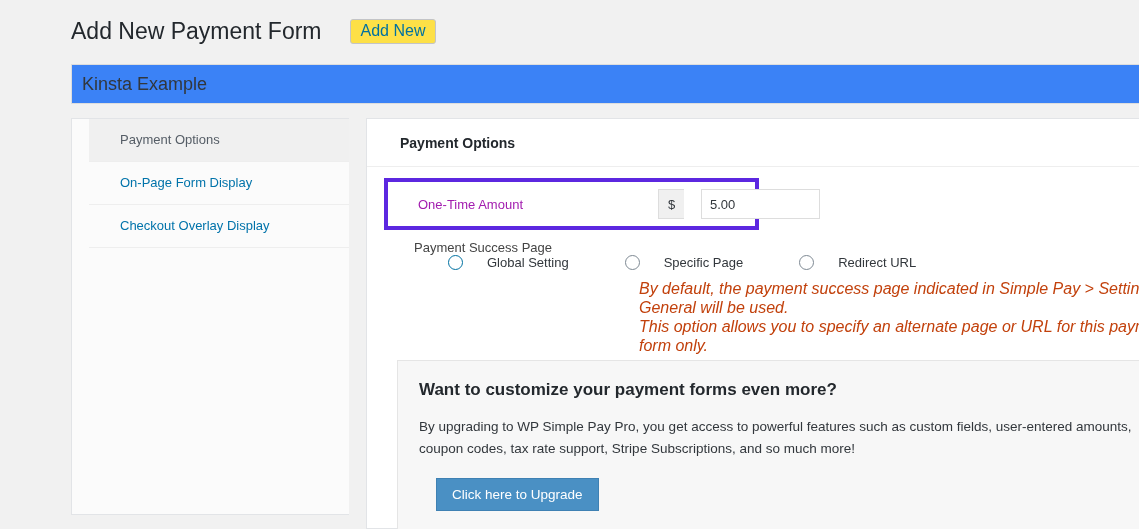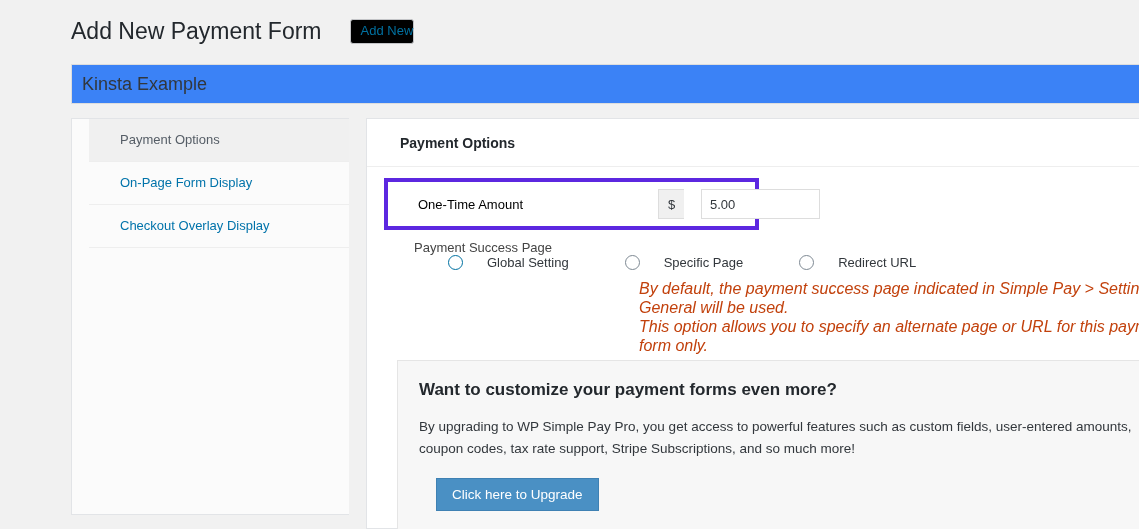--- a/index.html
+++ b/index.html
@@ -15,23 +15,23 @@
   
   .page-header {
     position: absolute; left: 20px; top: 16px;
     display: flex; align-items: center; gap: 11px;
   }
   .page-title {
     font-size: 23px; font-weight: 400; color: #23282d;
     line-height: 30px; white-space: nowrap;
   }
   .add-new-btn {
-    font-size: 13px; color: #0071a1;
-    background: #000000; border: 1px solid #c3c4c7; border-radius: 3px;
-    padding: 3px 0 4px 10px; line-height: 16px;
+    font-size: 16px; color: #0071a1;
+    background: #fde047; border: 1px solid #c3c4c7; border-radius: 3px;
+    padding: 3px 10px 4px 10px; line-height: 16px;
     cursor: pointer; white-space: nowrap;
   }
 
   
   .title-input-wrap {
     position: absolute; left: 20px; top: 64px;
     width: 1099px; height: 36px;
   }
   .title-input {
     width: 100%; height: 40px;
@@ -73,21 +73,21 @@
 
   
   .highlight-box {
     position: absolute; left: 0px; top: 59px;
     width: 375px; height: 52px;
     border: 4px solid #5c27e0;
     background: #fff;
     display: flex; align-items: center;
   }
   .field-label {
-    font-size: 13px; color: #000000; padding-left: 13px;
+    font-size: 13px; color: #a21caf; padding-left: 13px;
     white-space: nowrap;
   }
   .amount-group {
     position: absolute; left: 236px; top: 7px;
     display: flex; align-items: stretch; height: 30px;
   }
   .amount-prefix {
     width: 26px; background: #f0f0f0;
     border: 1px solid #ddd; border-right: none;
     display: flex; align-items: center; justify-content: center;

